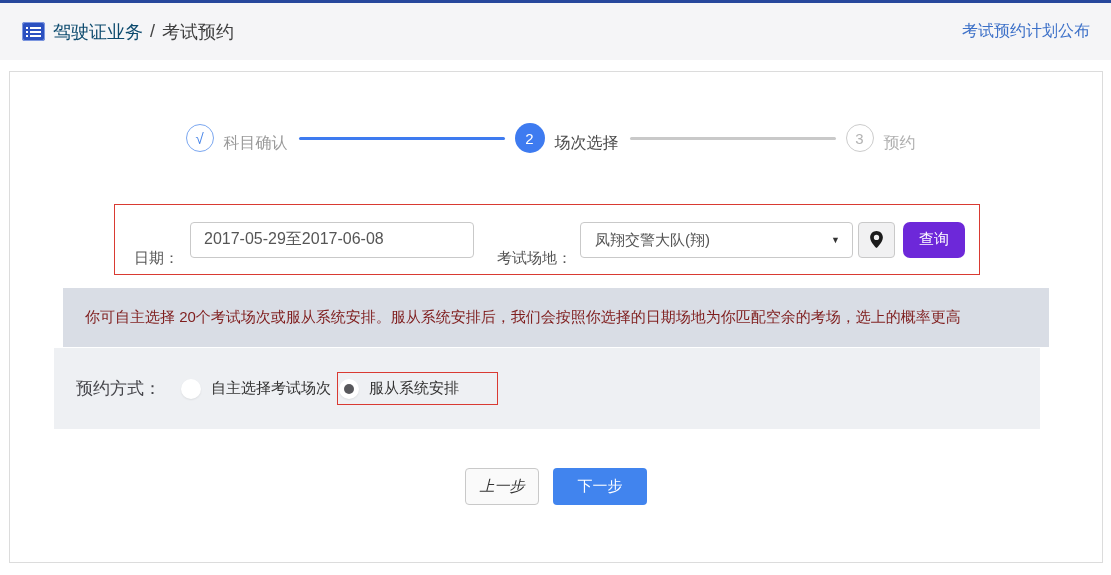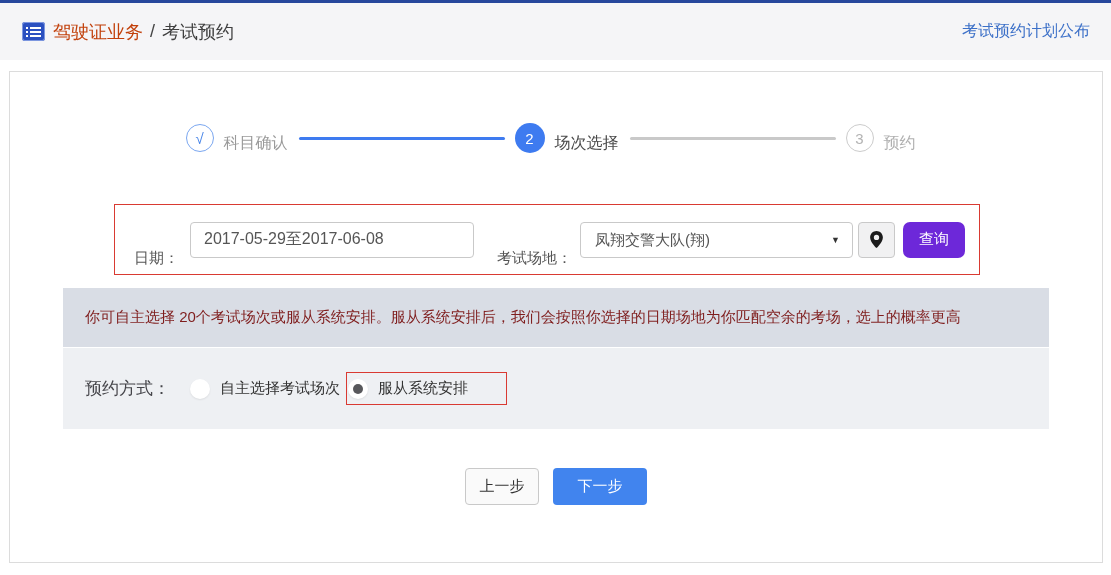--- a/index.html
+++ b/index.html
@@ -31,21 +31,21 @@
     flex-direction: column;
     justify-content: center;
     gap: 2px;
     padding: 3px 4px;
     margin-right: 8px;
     box-shadow: 0 0 0 1px #7d97e0 inset;
   }
   .list-icon .li-row { display: flex; align-items: center; gap: 2px; }
   .list-icon .li-dot { width: 2px; height: 2px; background: #fff; }
   .list-icon .li-bar { height: 2px; background: #fff; flex: 1; }
-  .crumb-primary { color: #c2410c; font-size: 18px; }
+  .crumb-primary { color: #0c4a6e; font-size: 18px; }
   .crumb-sep { color: #444; font-size: 18px; margin: 0 7px; }
   .crumb-secondary { color: #404040; font-size: 18px; }
   .plan-link { color: #3c70c8; font-size: 16px; text-decoration: none; cursor: pointer; margin-left: 46px; }
 
   
   .card {
     position: relative;
     margin: 11px 8px 0 9px;
     height: 492px;
     background: #fff;
@@ -156,21 +156,21 @@
     display: flex;
     align-items: center;
     padding-left: 22px;
     font-size: 15px;
     color: #7f1d1d;
   }
 
   
   .booking-section {
     position: absolute;
-    left: 53px; top: 276px;
+    left: 44px; top: 276px;
     width: 986px; height: 81px;
     background: #eef0f3;
     display: flex;
     align-items: center;
     padding-left: 22px;
   }
   .booking-label { font-size: 17px; color: #45454a; }
   .radio-option {
     display: inline-flex;
     align-items: center;
@@ -213,20 +213,21 @@
   }
   .btn-prev {
     width: 74px; height: 37px;
     background: #fafafa;
     border: 1px solid #c9c9c9;
     border-radius: 4px;
     font-size: 15px;
     color: #333;
     cursor: pointer;
     font-family: "Liberation Sans", "DejaVu Sans", sans-serif;
+    font-style: italic;
   }
   .btn-next {
     width: 94px; height: 37px;
     background: #4184ee;
     border: none;
     border-radius: 4px;
     font-size: 15px;
     color: #fff;
     cursor: pointer;
     font-family: "Liberation Sans", "DejaVu Sans", sans-serif;

